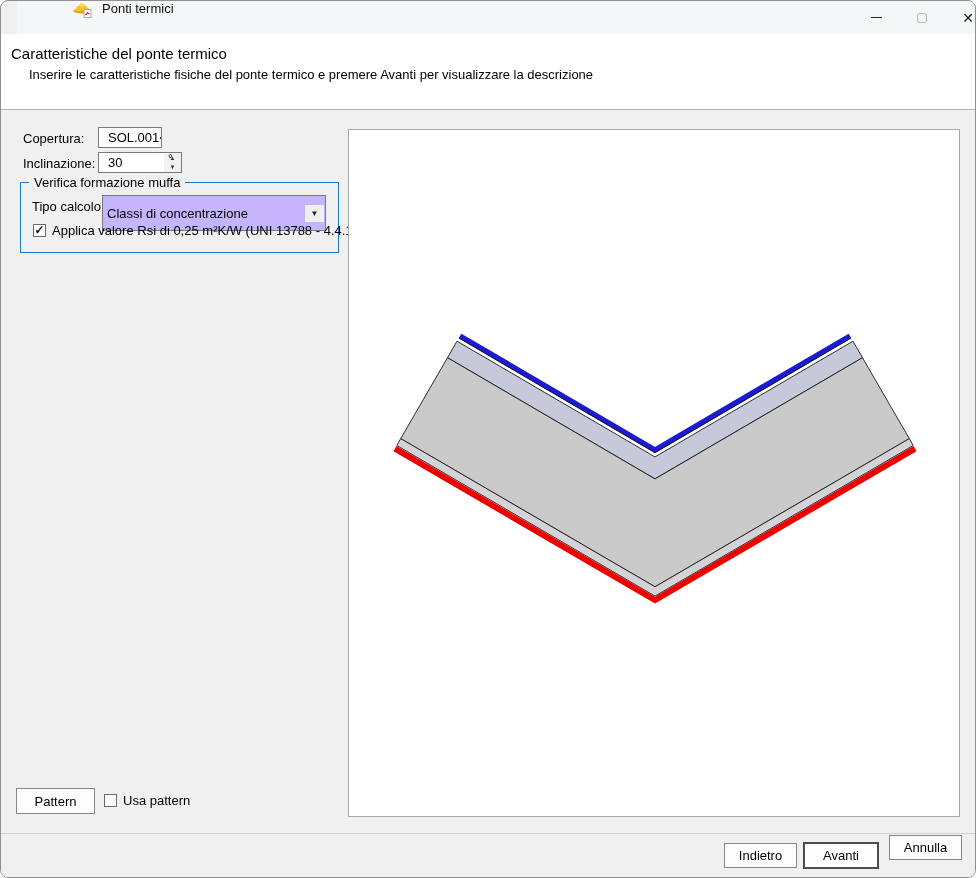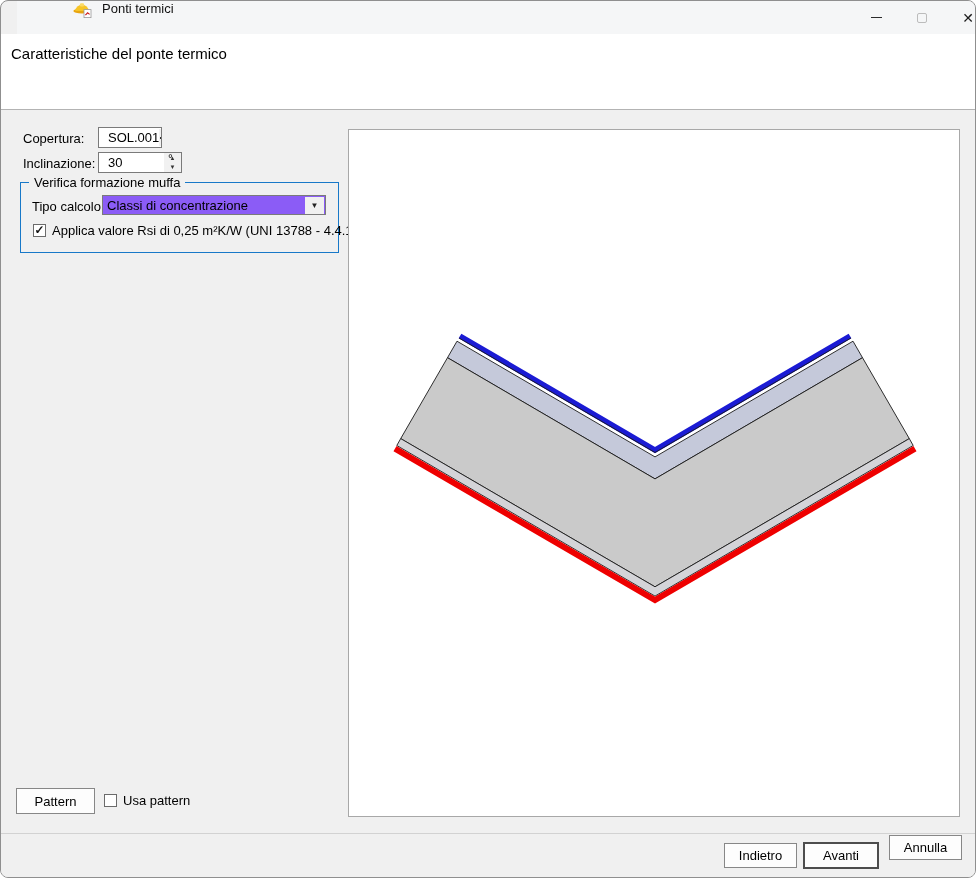--- a/index.html
+++ b/index.html
@@ -49,22 +49,22 @@
   .degree { position:absolute; font-size:12px; }
   .groupbox {
     position:absolute; left:19px; top:72px; width:319px; height:71px;
     border:1px solid #1878c8;
   }
   .groupbox-legend {
     position:absolute; left:8px; top:-8px; background:#f0f0f0; padding:0 5px;
     font-size:13px; white-space:nowrap;
   }
   .dropdown {
-    position:absolute; left:81px; top:12px; width:224px; height:20px;
-    background:#8b5cf6; border:1px solid #7a7a7a; display:flex; align-items:center; cursor:pointer;
+    position:absolute; left:81px; top:12px; width:224px; height:36px;
+    background:#c4b5fd; border:1px solid #7a7a7a; display:flex; align-items:center; cursor:pointer;
   }
   .dropdown-text { flex:1; padding-left:4px; font-size:13px; white-space:nowrap; overflow:hidden; }
   .dropdown-arrow-btn {
     width:19px; height:17px; margin-right:1px; background:#f0f0f0;
     display:flex; align-items:center; justify-content:center; font-size:8px; color:#222;
   }
   .checkbox {
     position:absolute; width:13px; height:13px; background:#fff; border:1px solid #6b6b6b;
     cursor:pointer; display:flex; align-items:center; justify-content:center;
   }
@@ -108,20 +108,21 @@
           <div class="max-glyph"></div>
         </div>
       <div class="win-btn">
           <span class="close-glyph">✕</span>
         </div>
     </div>
   </div>
 
   <div class="header">
     <div class="header-title">Caratteristiche del ponte termico</div>
+    <div class="header-subtitle">Inserire le caratteristiche fisiche del ponte termico e premere Avanti per visualizzare la descrizione</div>
   </div>
 
   <div class="main">
 
     <span class="lbl" style="left:22px; top:21px;">Copertura:</span>
     <div class="field" style="left:97px; top:17px; width:64px; height:21px;">
       <span class="field-text">SOL.001</span>
       <span class="ellipsis-btn">···</span>
     </div>
 

